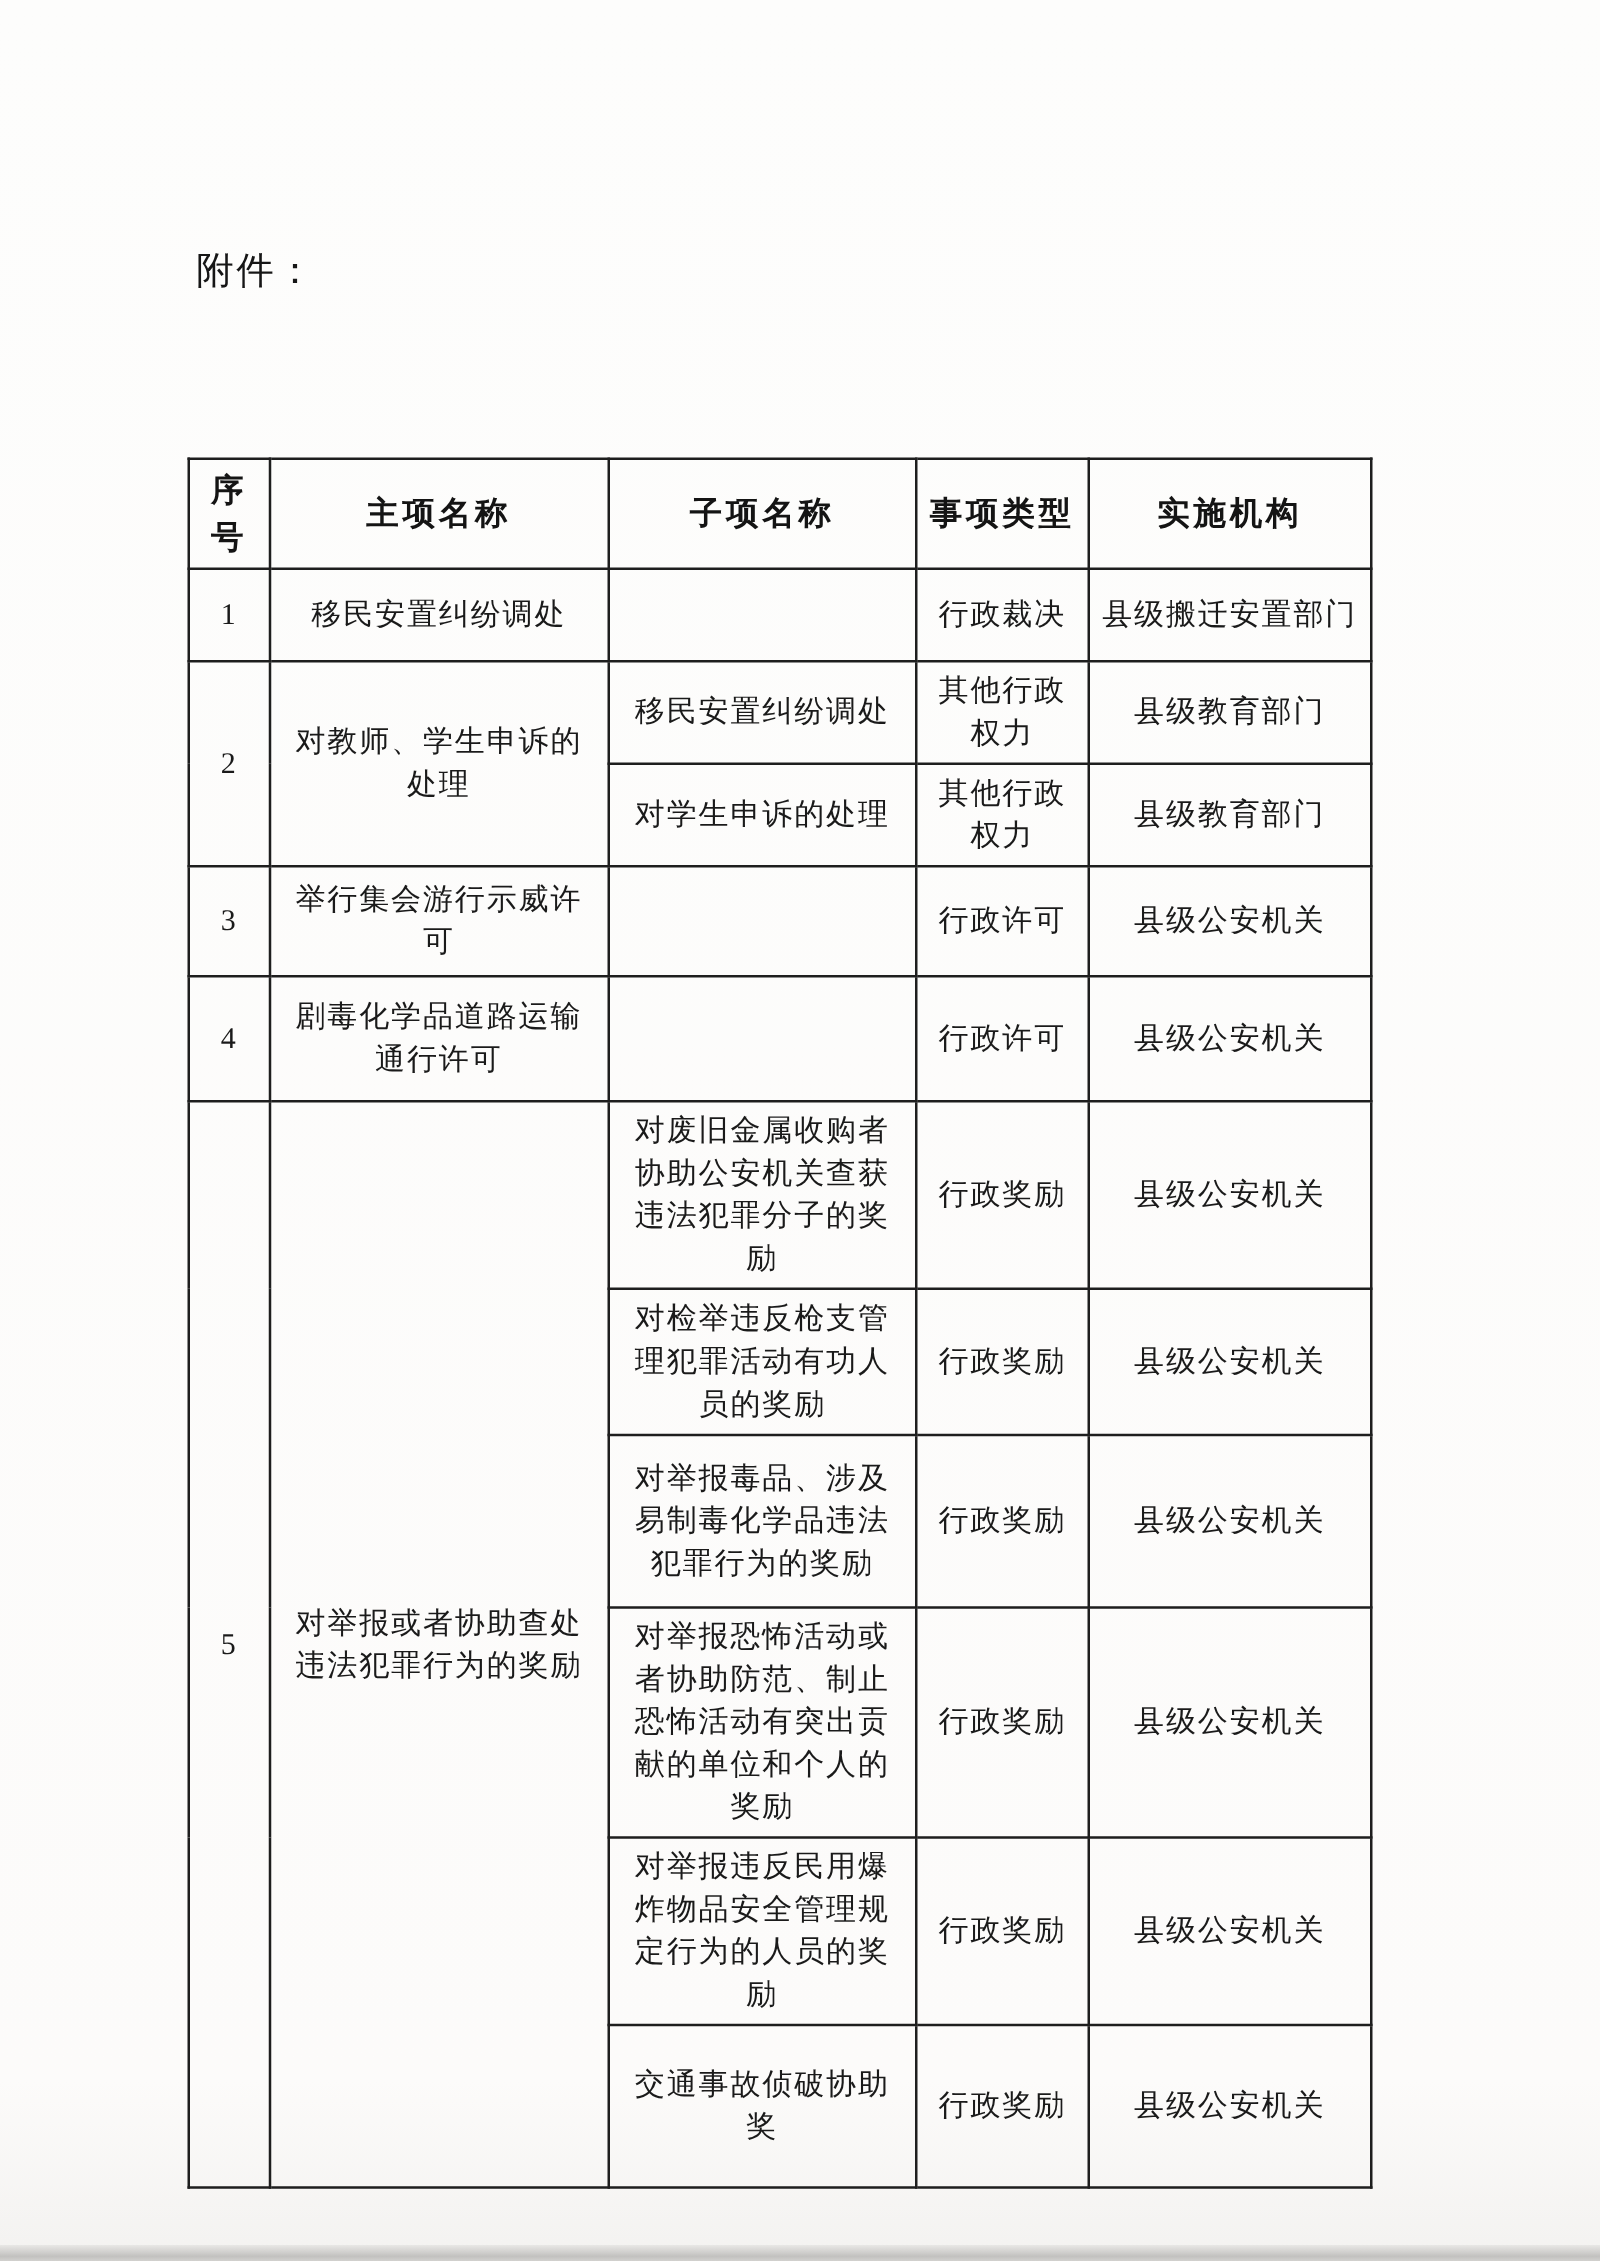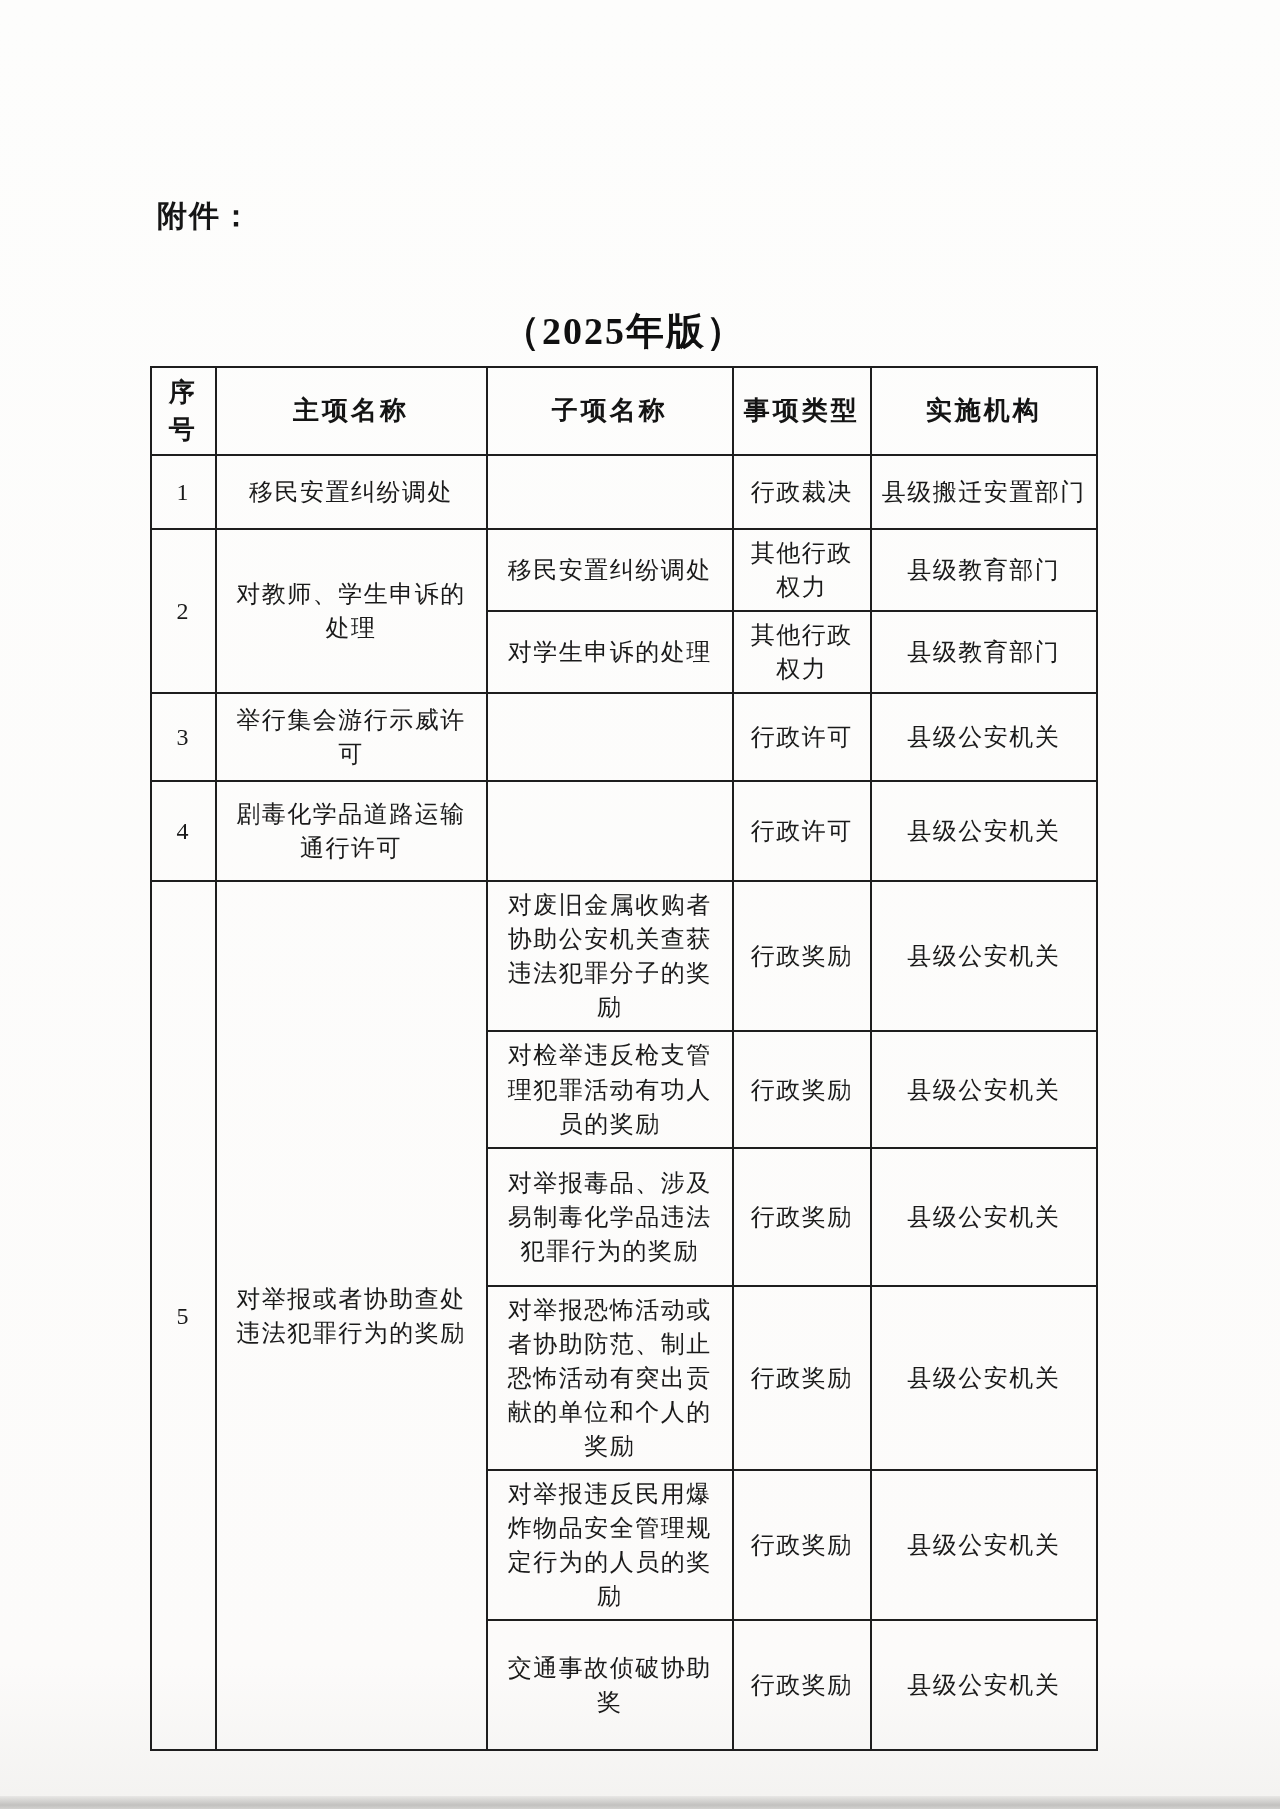--- a/index.html
+++ b/index.html
@@ -12,21 +12,21 @@
   }
   .page {
     position: relative;
     width: 1280px; height: 1809px;
     background: linear-gradient(180deg, #fdfdfc 0%, #fcfbfa 92%, #f3f2f0 100%);
   }
   .attachment {
     position: absolute;
     left: 157px; top: 196px;
     font-family: "Liberation Sans", "DejaVu Sans", sans-serif;
-    font-weight: 700;
+    font-weight: 400;
     font-size: 30px;
     letter-spacing: 2px;
     color: #161616;
   }
   .title {
     position: absolute;
     left: 150px; top: 246px;
     width: 948px;
     text-align: center;
     font-weight: 700;
@@ -85,21 +85,20 @@
   }
 </style>
 </head>
 <body>
 
 <div class="page">
 
   <div class="attachment">附件：</div>
 
 
-  <div class="subtitle">（2025年版）</div>
 
   <table class="neg-list">
     <colgroup>
       <col class="col-no">
         <col class="col-main">
         <col class="col-sub">
         <col class="col-type">
         <col class="col-ag">
     </colgroup>
     <thead>

